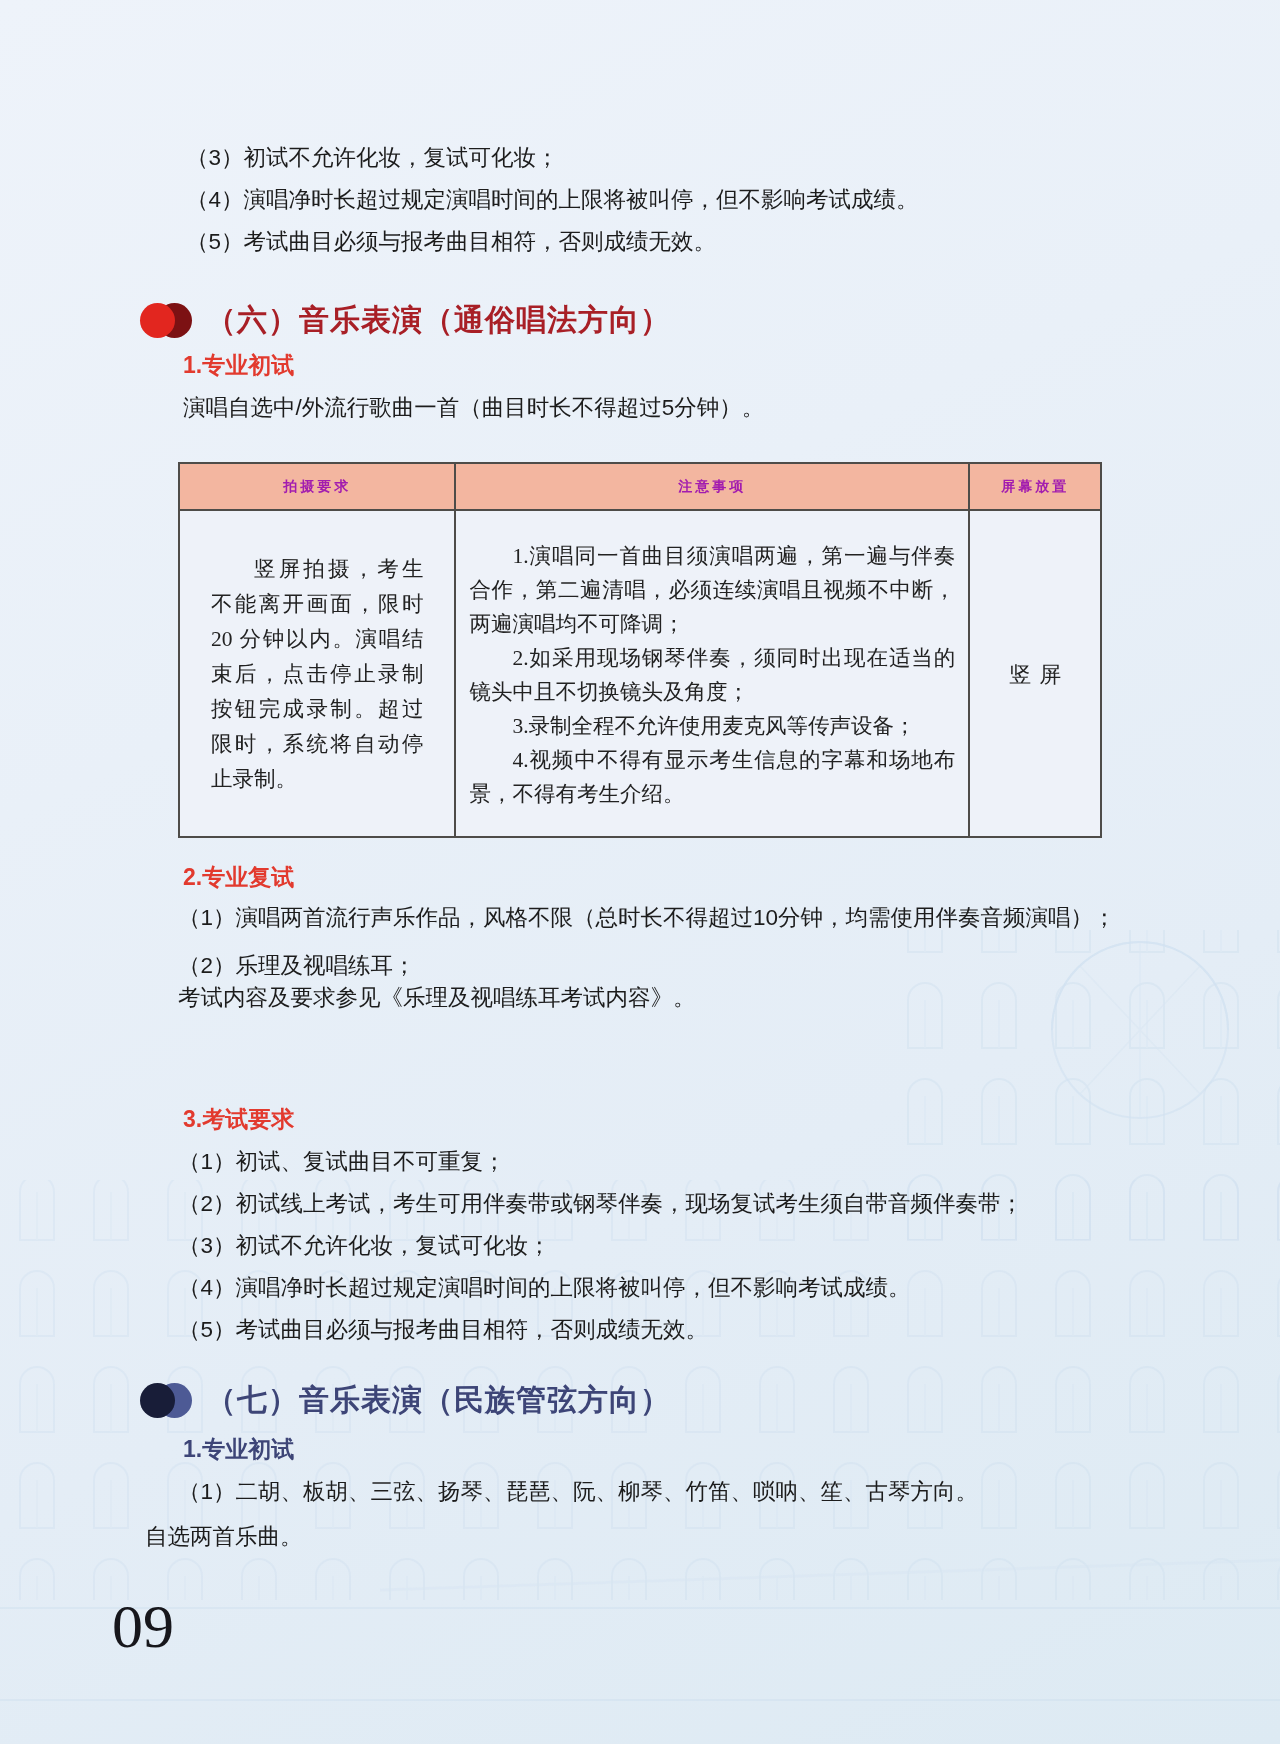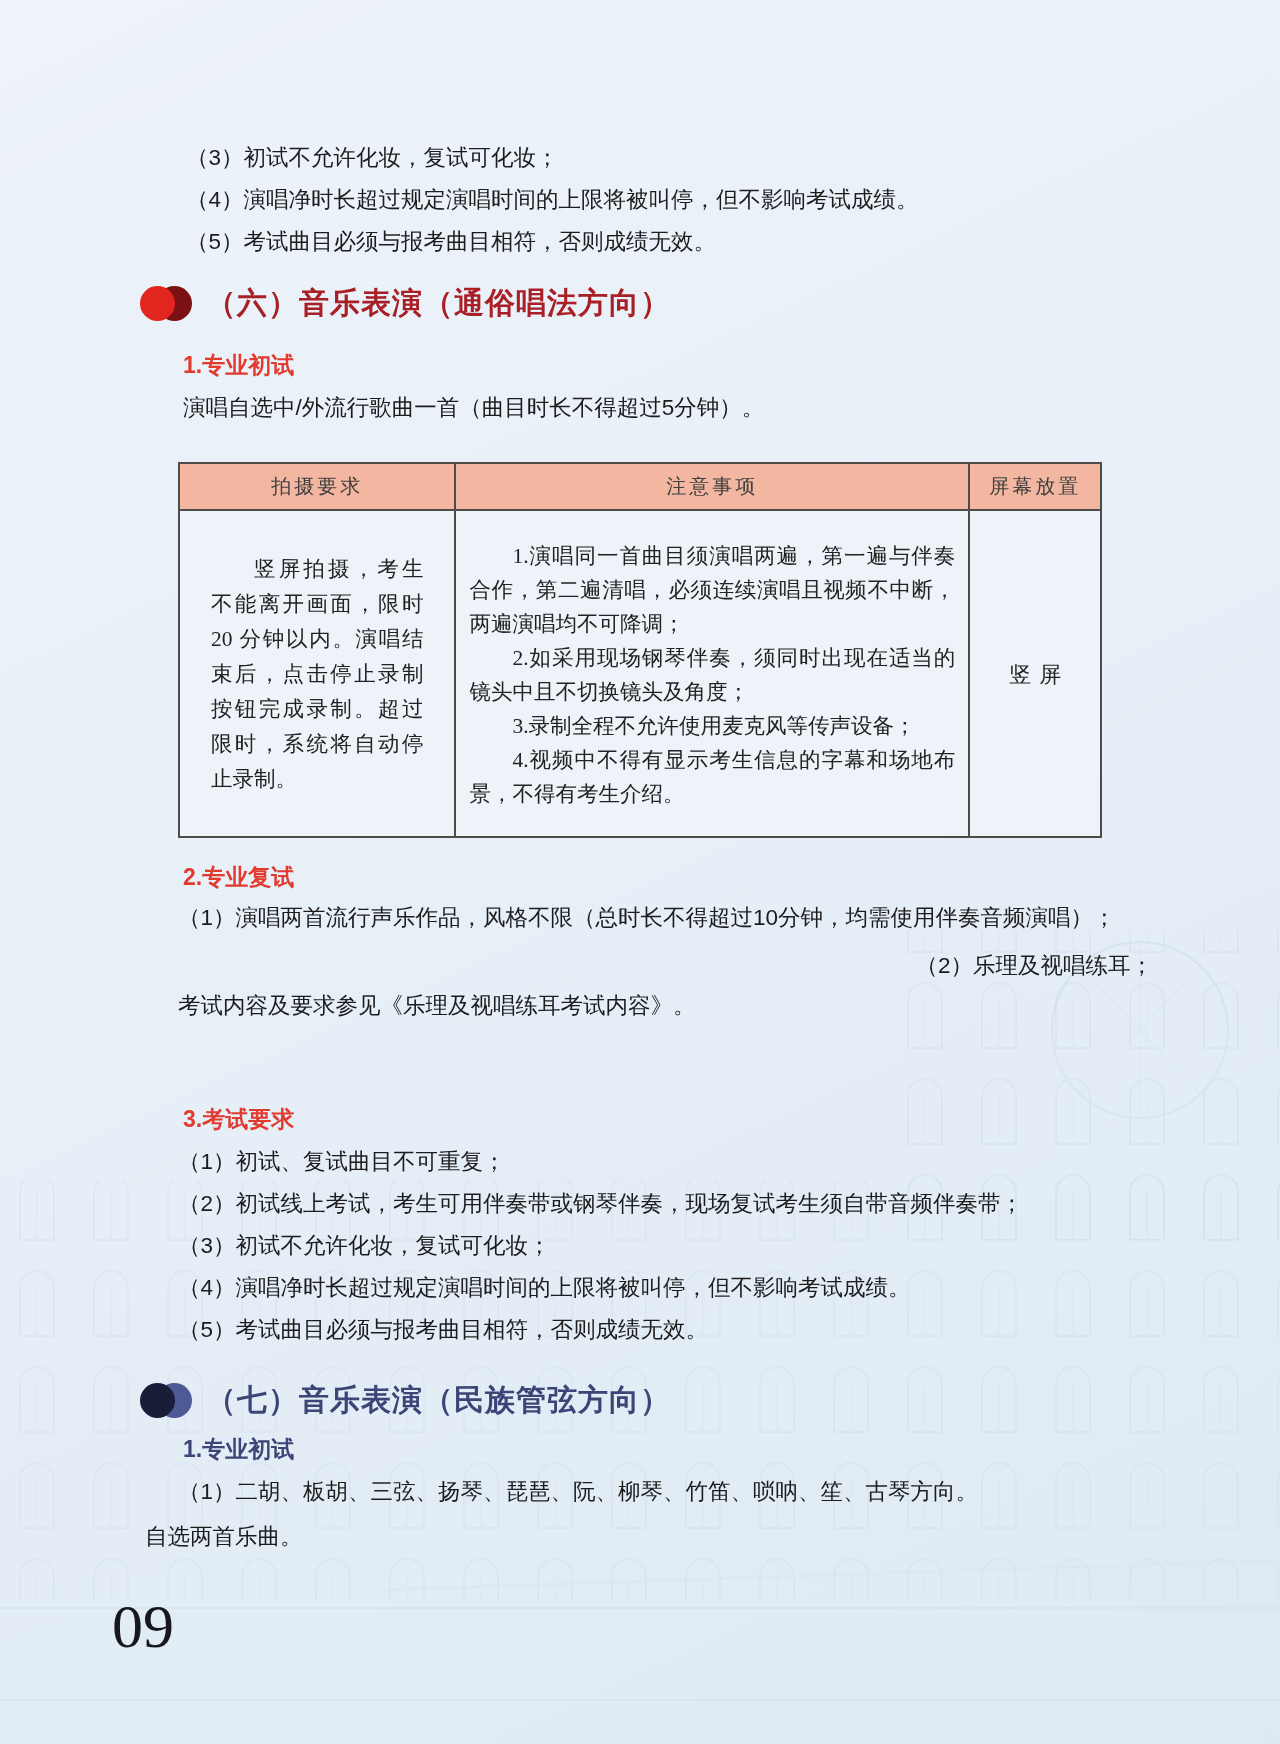--- a/index.html
+++ b/index.html
@@ -33,21 +33,21 @@
   
   .exam-table{
     position:absolute;left:178px;top:462px;width:924px;height:376px;
     border:2px solid #4e4c49;box-sizing:border-box;
     background:#eef2f9;
     font-family:"Liberation Serif","DejaVu Serif",serif;
   }
   .t-head{display:flex;height:47px;background:#f3b6a0;border-bottom:2px solid #4e4c49;box-sizing:border-box;}
   .t-body{display:flex;height:327px;box-sizing:border-box;}
   .hc,.bc{box-sizing:border-box;}
-  .hc{display:flex;align-items:center;justify-content:center;font-size:20px;letter-spacing:3px;color:#404040;}
+  .hc{display:flex;align-items:center;justify-content:center;font-size:14px;letter-spacing:3px;color:#a21caf;font-weight:bold;}
   .c1{width:277px;border-right:2px solid #4e4c49;}
   .c2{width:515px;border-right:2px solid #4e4c49;}
   .c3{width:130px;}
   .bc1{display:flex;align-items:center;padding:6px 31px;}
   .bc1 p{margin:0;font-size:21.5px;line-height:35px;text-align:justify;text-indent:2em;color:#222;}
   .bc2{display:flex;flex-direction:column;justify-content:center;padding:12px 13px;}
   .bc2 p{margin:0;font-size:21.5px;line-height:34px;text-align:justify;text-indent:2em;color:#222;}
   .bc3{display:flex;align-items:center;justify-content:center;font-size:22px;letter-spacing:8px;text-indent:8px;color:#222;}
   
   .footer{position:absolute;left:112px;top:1598px;display:flex;align-items:flex-end;}
@@ -79,21 +79,21 @@
       <line x1="380" y1="1590" x2="1280" y2="1560" stroke="#cfe0ef" stroke-width="3" opacity="0.35"></line>
     </g>
   </svg>
 
   <div class="abs body-text" style="top:142px;left:186px;width:975px;">
     <p class="plain-item">（3）初试不允许化妆，复试可化妆；</p>
     <p class="plain-item">（4）演唱净时长超过规定演唱时间的上限将被叫停，但不影响考试成绩。</p>
     <p class="plain-item">（5）考试曲目必须与报考曲目相符，否则成绩无效。</p>
   </div>
 
-  <div class="abs section-header" style="top:283px;left:140px;">
+  <div class="abs section-header" style="top:300px;left:140px;">
     <span class="dot-pair">
       <span class="d2" style="background:#7c1113;"></span>
       <span class="d1" style="background:#e2261f;"></span>
     </span>
     <span class="sec-title red-title">（六）音乐表演（通俗唱法方向）</span>
   </div>
 
   <div class="abs sub-label red-label" style="top:350px;left:183px;">1.专业初试</div>
   <div class="abs body-text" style="top:392px;left:183px;width:960px;">演唱自选中/外流行歌曲一首（曲目时长不得超过5分钟）。</div>
 
@@ -113,21 +113,21 @@
         <p>3.录制全程不允许使用麦克风等传声设备；</p>
         <p>4.视频中不得有显示考生信息的字幕和场地布景，不得有考生介绍。</p>
       </div>
       <div class="bc bc3 c3">竖屏</div>
     </div>
   </div>
 
   <div class="abs sub-label red-label" style="top:862px;left:183px;">2.专业复试</div>
   <div class="abs body-text" style="top:902px;left:145px;width:1008px;">
     <p class="indent" style="margin:0 0 16px 0;">（1）演唱两首流行声乐作品，风格不限（总时长不得超过10分钟，均需使用伴奏音频演唱）；</p>
-    <p class="indent" style="margin:0 0 8px 0;text-align:right;">（2）乐理及视唱练耳；</p>
+    <p class="indent" style="margin:0 0 0 0;">（2）乐理及视唱练耳；</p>
     <p class="indent" style="margin:0;">考试内容及要求参见《乐理及视唱练耳考试内容》。</p>
   </div>
 
   <div class="abs sub-label red-label" style="top:1104px;left:183px;">3.考试要求</div>
   <div class="abs body-text" style="top:1146px;left:145px;width:1008px;">
     <p class="indent" style="margin:0 0 10px 0;">（1）初试、复试曲目不可重复；</p>
     <p class="indent" style="margin:0 0 10px 0;">（2）初试线上考试，考生可用伴奏带或钢琴伴奏，现场复试考生须自带音频伴奏带；</p>
     <p class="indent" style="margin:0 0 10px 0;">（3）初试不允许化妆，复试可化妆；</p>
     <p class="indent" style="margin:0 0 10px 0;">（4）演唱净时长超过规定演唱时间的上限将被叫停，但不影响考试成绩。</p>
     <p class="indent" style="margin:0;">（5）考试曲目必须与报考曲目相符，否则成绩无效。</p>

